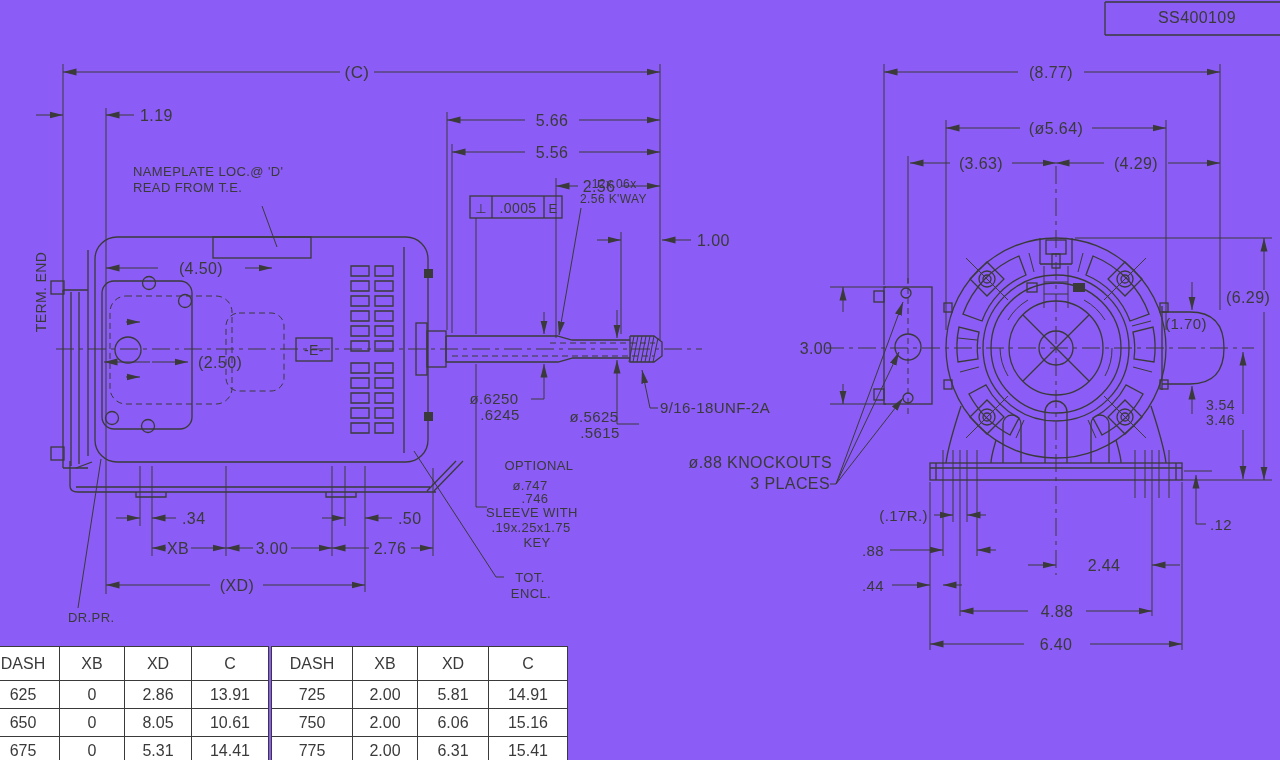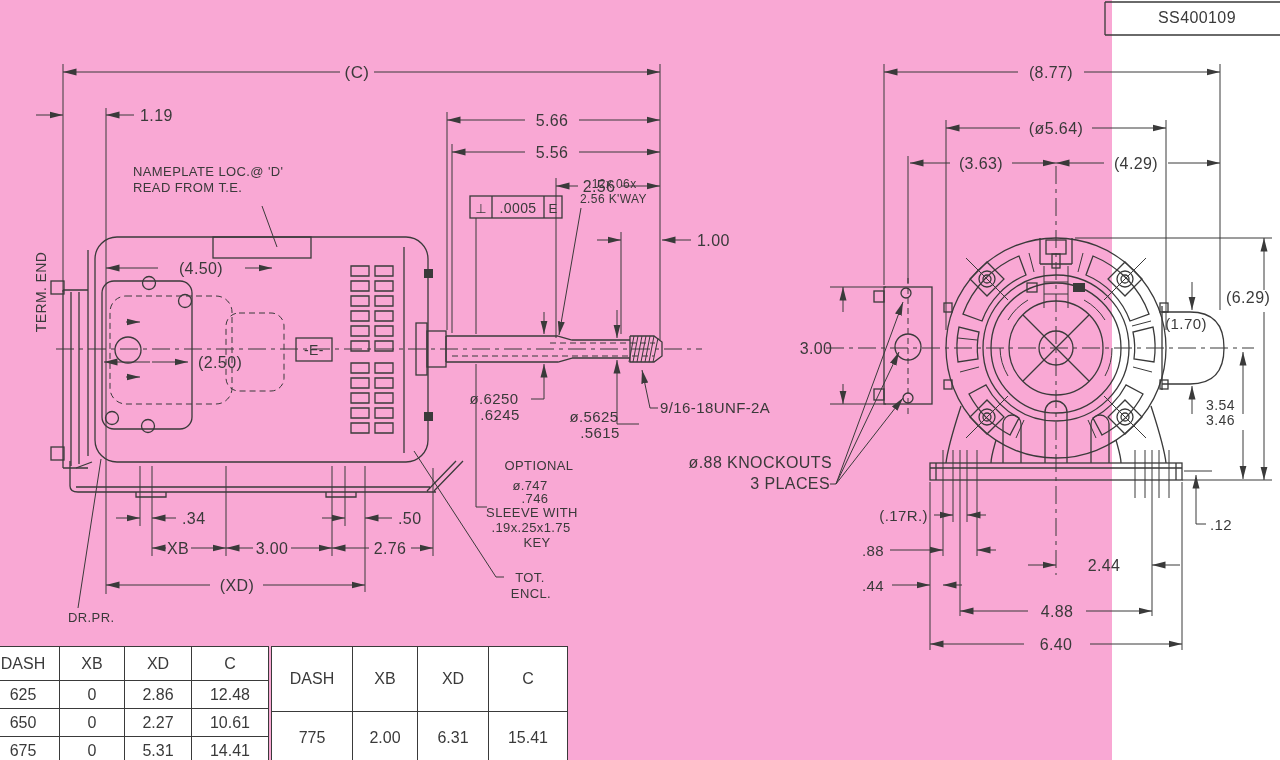--- a/index.html
+++ b/index.html
@@ -1,16 +1,16 @@
 <!DOCTYPE html>
 <html><head>
 <meta charset="utf-8">
 <style>
   html,body{margin:0;padding:0;width:1280px;height:760px;overflow:hidden;background:#fff;}
-  #stage{position:relative;width:1076px;height:760px;background:#f9a8d4;padding-left:36px;}
+  #stage{position:relative;width:1280px;height:760px;background:#8b5cf6;}
   svg{position:absolute;left:0;top:0;}
   svg .ln{fill:none;stroke:#3a3a3a;stroke-width:1.3px;}
   svg .th{fill:none;stroke:#3a3a3a;stroke-width:1px;}
   svg .dsh{stroke-dasharray:6 4;}
   svg .ctr{stroke-dasharray:18 5 4 5;}
   svg .fl{fill:#3a3a3a;stroke:none;}
   svg text{font-family:"Liberation Sans",sans-serif;fill:#3a3a3a;letter-spacing:0.4px;}
   .t17{font-size:17px}.t16{font-size:16px}.t15{font-size:15px}.t14{font-size:14px}.t13{font-size:13px}.t12{font-size:12px}
   .mid{text-anchor:middle}.end{text-anchor:end}
   .tblwrap{position:absolute;left:-14px;top:646px;display:flex;gap:2px;font-family:"Liberation Sans",sans-serif;}
@@ -306,45 +306,57 @@
           <tr>
       <th style="width:64px">DASH</th>
       <th style="width:56px">XB</th>
       <th style="width:58px">XD</th>
       <th style="width:68px">C</th>
     </tr>
     <tr>
       <td>625</td>
             <td>0</td>
             <td>2.86</td>
-            <td>12.48</td>
+            <td>13.91</td>
     </tr>
     <tr>
       <td>650</td>
             <td>0</td>
-            <td>2.27</td>
+            <td>8.05</td>
             <td>10.61</td>
     </tr>
     <tr>
       <td>675</td>
             <td>0</td>
             <td>5.31</td>
             <td>14.41</td>
     </tr>
   </tbody>
       </table>
   <table>
     <tbody>
           <tr>
       <th style="width:72px">DASH</th>
       <th style="width:56px">XB</th>
       <th style="width:62px">XD</th>
       <th style="width:70px">C</th>
     </tr>
     <tr>
+      <td>725</td>
+            <td>2.00</td>
+            <td>5.81</td>
+            <td>14.91</td>
+    </tr>
+    <tr>
+      <td>750</td>
+            <td>2.00</td>
+            <td>6.06</td>
+            <td>15.16</td>
+    </tr>
+    <tr>
       <td>775</td>
             <td>2.00</td>
             <td>6.31</td>
             <td>15.41</td>
     </tr>
   </tbody>
       </table>
 </div>
 </div>
 

